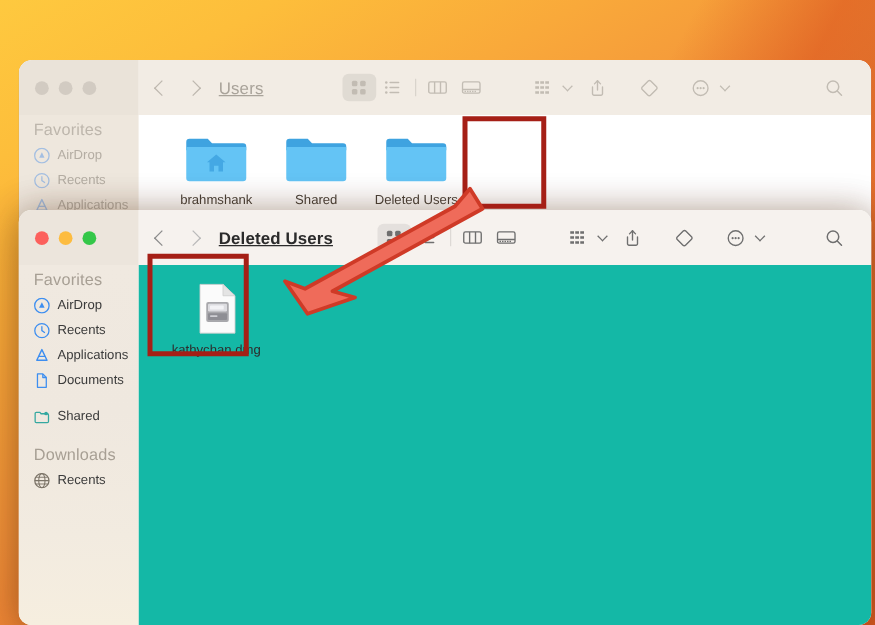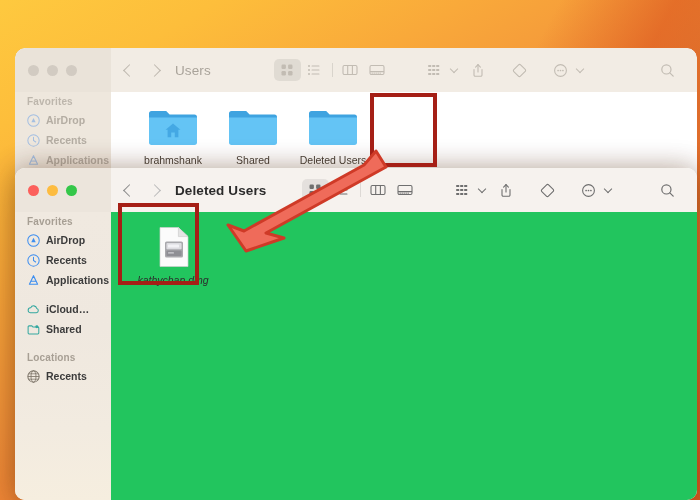--- a/index.html
+++ b/index.html
@@ -68,21 +68,21 @@
     width: 682px; height: 332px;
     background: #ffffff;
     box-shadow: 0 -2px 26px rgba(70,30,0,0.26), 0 10px 34px rgba(90,40,0,0.30);
   }
   #window-deleted .titlebar { height: 44px; display: flex; align-items: center; }
   #window-deleted .sidebar {
     width: 96px;
     flex: 0 0 96px;
     background: linear-gradient(180deg, #f0e9e0 0%, #efe8df 40%, #f2ebe0 75%, #f6eedf 100%);
   }
-  #window-deleted .content-area { flex: 1; background: #22c55e; font-style: italic; }
+  #window-deleted .content-area { flex: 1; background: #14b8a6; }
 
   
   .tb-left {
     width: 96px; flex: 0 0 96px;
     height: 100%;
     display: flex; align-items: center;
     padding-left: 13px;
     gap: 8px;
   }
   #window-users .tb-left  { background: #eae3d9; }
@@ -108,21 +108,21 @@
     border-top: 1.7px solid #9b968f;
     border-right: 1.7px solid #9b968f;
     display: block;
   }
   .chev.left  { transform: rotate(-135deg); }
   .chev.right { transform: rotate(45deg); }
   #window-users .chev { border-color: #bdb7ae; }
   #window-deleted .chev.left  { border-color: #8a8a8a; }
   #window-deleted .chev.right { border-color: #b9b9b9; }
 
-  .win-title { font-size: 13.5px; letter-spacing: .1px; }
+  .win-title { font-size: 13.5px; letter-spacing: .1px; text-decoration: underline; }
   #window-users .win-title   { color: #a9a39a; font-weight: 400; }
   #window-deleted .win-title { color: #2b2b2b; font-weight: 700; }
 
   .tb-spacer { flex: 1; }
 
   .tb-group { display: flex; align-items: center; }
   .tb-btn {
     width: 27px; height: 22px;
     display: flex; align-items: center; justify-content: center;
     border-radius: 5px;
@@ -137,41 +137,40 @@
     margin-left: 3px; margin-right: 8px;
     margin-top: -3px;
   }
   #window-users .tb-ico, #window-users .tb-chev { color: #c2bcb3; }
   #window-deleted .tb-ico, #window-deleted .tb-chev { color: #6f6f6f; }
   .gap-lg { width: 30px; }
   .gap-md { width: 14px; }
 
   
   .sb-head {
-    font-size: 10px;
+    font-size: 13px;
     padding: 4px 0 3px 12px;
     letter-spacing: .15px;
-    font-weight: bold;
   }
   #window-users .sb-head   { color: #bdb6ac; }
   #window-deleted .sb-head { color: #a79f94; }
 
   .sb-item {
     display: flex; align-items: center;
     gap: 6px;
     height: 20px;
     padding-left: 12px;
     font-size: 10.5px;
   }
   #window-users .sb-item   { color: #b4ada3; }
   #window-deleted .sb-item { color: #3b3b3b; }
 
   .sb-ico { width: 13px; height: 13px; flex: 0 0 13px; display:block; }
   #window-users .sb-ico { opacity: .45; }
-  .sb-label { white-space: nowrap; font-weight: bold; }
+  .sb-label { white-space: nowrap; }
   .sb-gap { height: 9px; }
 
   
   .icon-grid {
     display: flex;
     padding: 14px 0 0 22px;
     gap: 0;
   }
   .file-cell {
     width: 80px;
@@ -523,43 +522,44 @@
 
         <div class="sb-item">
           <svg class="sb-ico" viewBox="0 0 14 14">
             <path d="M7 1.8 11.4 11H2.6Z" fill="none" stroke="#3d8ef0" stroke-width="1.2" stroke-linejoin="round"></path>
             <line x1="4.3" y1="7.7" x2="9.7" y2="7.7" stroke="#3d8ef0" stroke-width="1.1"></line>
           </svg>
           <span class="sb-label">Applications</span>
         </div>
 
 
+        <div class="sb-item">
+          <svg class="sb-ico" viewBox="0 0 14 14">
+            <path d="M3.2 1.2h4.6L10.8 4.3v8.5H3.2Z" fill="none" stroke="#3d8ef0" stroke-width="1.1" stroke-linejoin="round"></path>
+            <path d="M7.8 1.2v3.1h3" fill="none" stroke="#3d8ef0" stroke-width="1.1" stroke-linejoin="round"></path>
+          </svg>
+          <span class="sb-label">Documents</span>
+        </div>
 
 
         <div class="sb-gap"></div>
 
 
-        <div class="sb-item">
-          <svg class="sb-ico" viewBox="0 0 14 14">
-            <path d="M3.7 10.4a2.6 2.6 0 0 1 .3-5.2 3.4 3.4 0 0 1 6.5.7 2.3 2.3 0 0 1-.4 4.5Z" fill="none" stroke="#34a8a0" stroke-width="1.1" stroke-linejoin="round"></path>
-          </svg>
-          <span class="sb-label">iCloud…</span>
-        </div>
 
         <div class="sb-item">
           <svg class="sb-ico" viewBox="0 0 14 14">
             <path d="M1.2 4.1a1 1 0 0 1 1-1h3.1l1 1.2h5.4a1 1 0 0 1 1 1v5.6a1 1 0 0 1-1 1H2.2a1 1 0 0 1-1-1Z" fill="none" stroke="#34a8a0" stroke-width="1.1" stroke-linejoin="round"></path>
             <circle cx="10.6" cy="4.1" r="1.6" fill="#34a8a0"></circle>
           </svg>
           <span class="sb-label">Shared</span>
         </div>
 
         <div class="sb-gap"></div>
 
-        <div class="sb-head">Locations</div>
+        <div class="sb-head">Downloads</div>
 
         <div class="sb-item">
           <svg class="sb-ico" viewBox="0 0 14 14">
             <circle cx="7" cy="7" r="6.1" fill="none" stroke="#7c7468" stroke-width="1.1"></circle>
             <ellipse cx="7" cy="7" rx="2.7" ry="6.1" fill="none" stroke="#7c7468" stroke-width=".9"></ellipse>
             <line x1="1" y1="7" x2="13" y2="7" stroke="#7c7468" stroke-width=".9"></line>
             <line x1="2" y1="4.1" x2="12" y2="4.1" stroke="#7c7468" stroke-width=".8"></line>
             <line x1="2" y1="9.9" x2="12" y2="9.9" stroke="#7c7468" stroke-width=".8"></line>
           </svg>
           <span class="sb-label">Recents</span>

